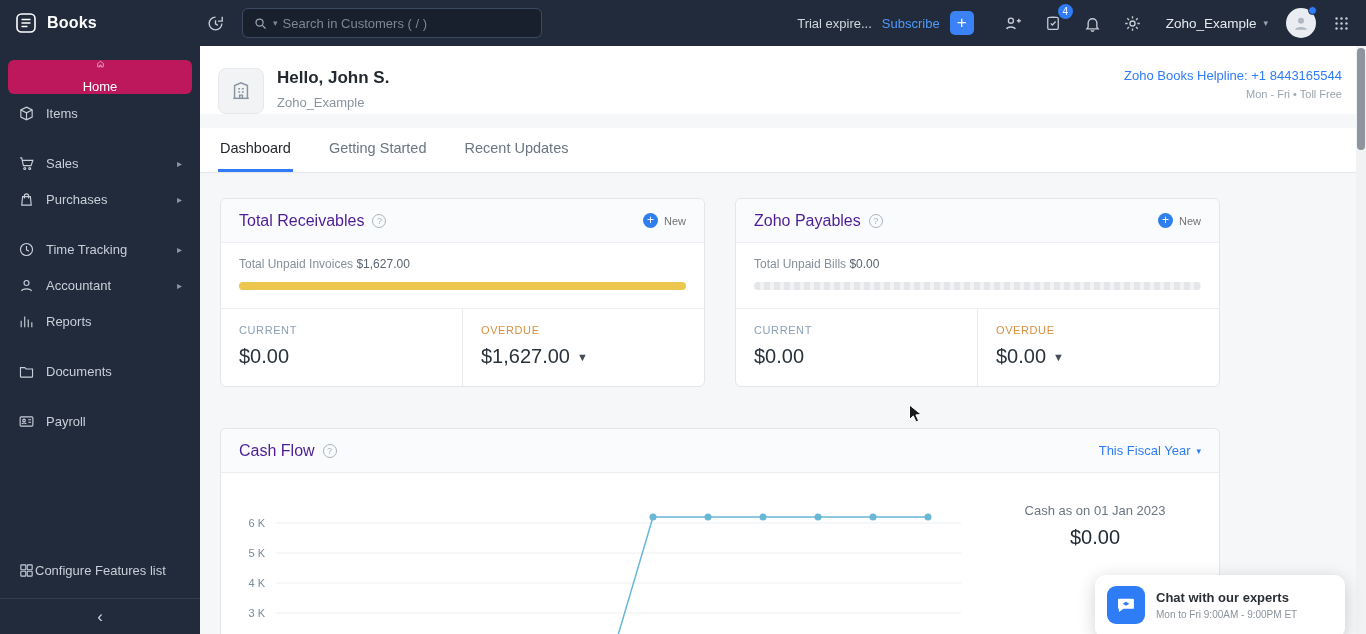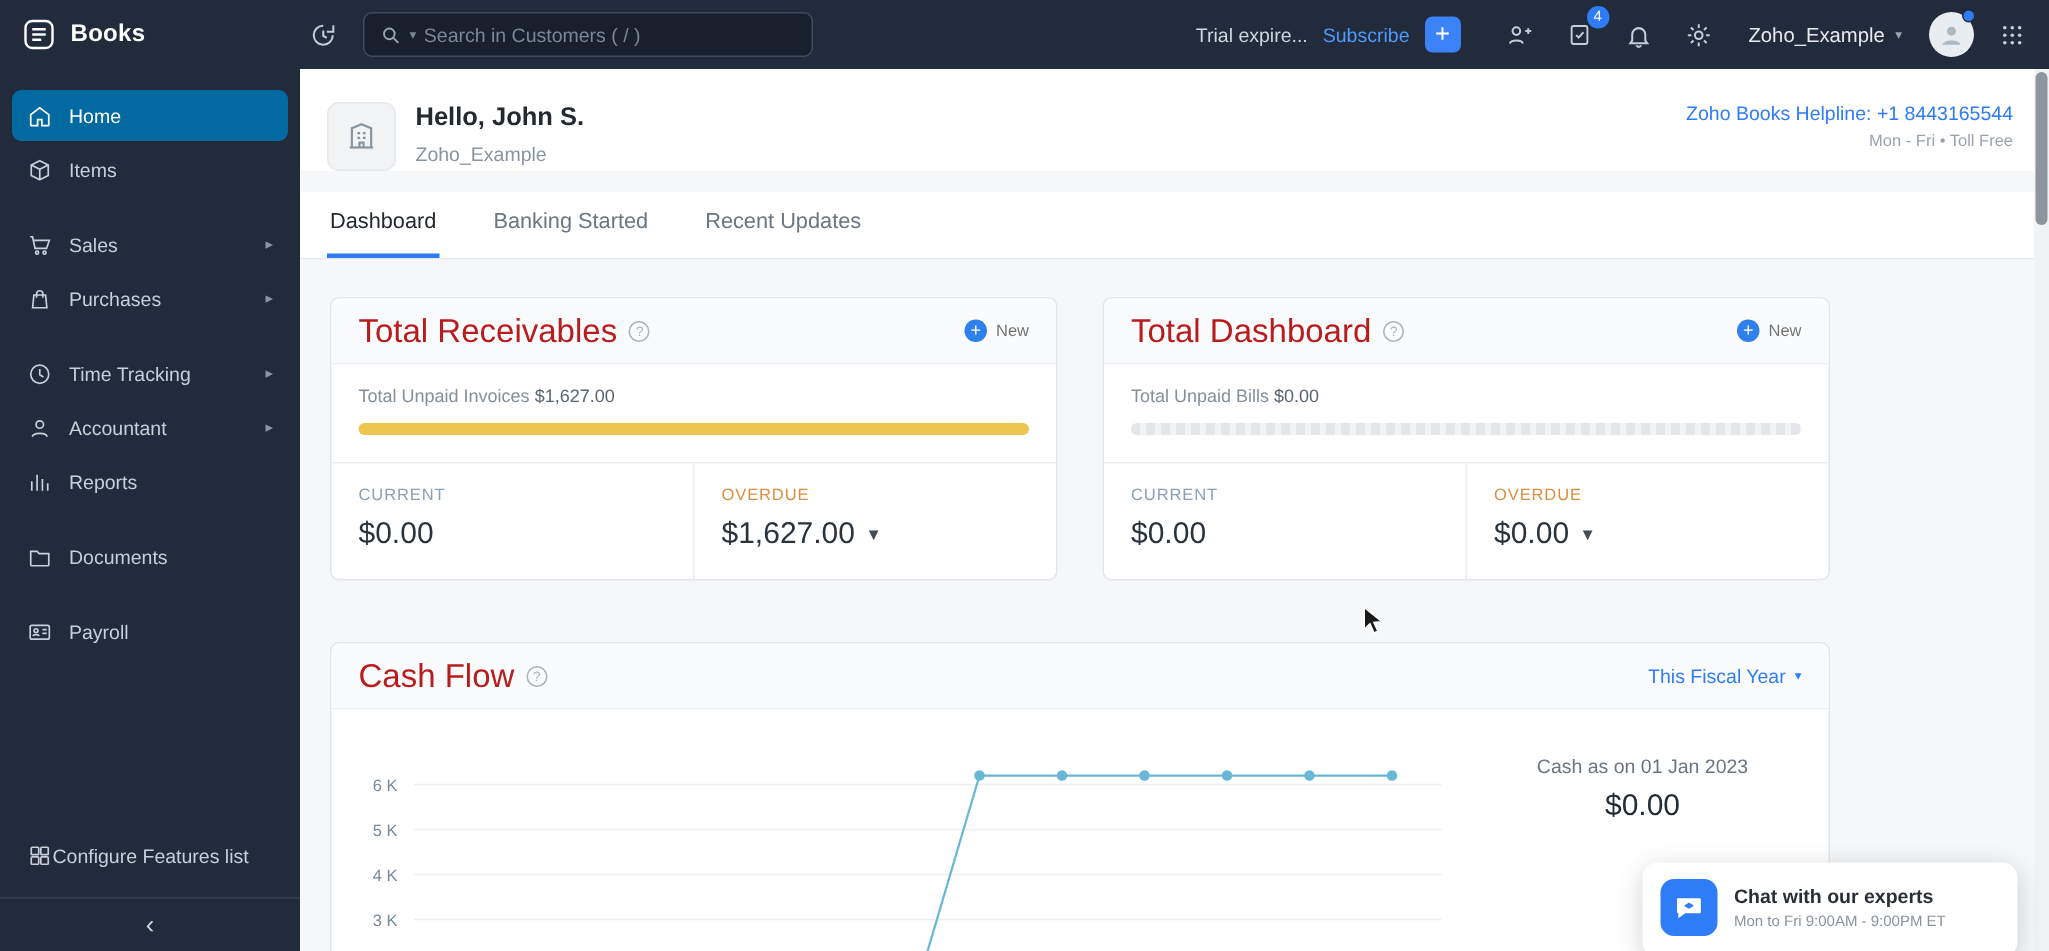--- a/index.html
+++ b/index.html
@@ -58,21 +58,21 @@
   .layout { position:absolute; top:46px; left:0; width:1366px; height:588px; display:flex; }
 
   
   .sidebar { width:200px; background:#212b3c; display:flex; flex-direction:column; flex:none; }
   .side-nav { flex:1; padding-top:12px; overflow:hidden; }
   .side-item {
     display:flex; align-items:center; gap:11px; height:34px; margin:2px 8px;
     padding:0 10px; border-radius:6px; color:#c8cfd8; font-size:13px; cursor:pointer;
   }
   .side-item .arrow { margin-left:auto; color:#8a96a5; font-size:10px; }
-  .side-item.active { background:#0369a1; color:#fff; }
+  .side-item.active { background:#be185d; color:#fff;flex-direction:column; }
   .side-item.active svg { color:#fff; }
   .group-gap { margin-top:16px; }
   .configure-item {
     display:flex; align-items:center; height:36px; margin:0 8px 10px;
     padding:0 10px; color:#c8cfd8; font-size:13px; cursor:pointer; border-radius:6px;
   }
   .collapse-bar {
     height:36px; border-top:1px solid rgba(255,255,255,.09);
     display:flex; align-items:center; justify-content:center;
     color:#cfd6de; font-size:17px; cursor:pointer;
@@ -99,21 +99,21 @@
   .tab { font-size:14.5px; color:#6b7680; padding:12px 2px 13px; cursor:pointer; border-bottom:3px solid transparent; }
   .tab.active { color:#24292f; border-bottom-color:#2f7cf6; }
 
   .content { flex:1; background:#f6f7f9; padding:25px 0 0 20px; overflow:hidden; }
   .cards-row { display:flex; gap:30px; width:1000px; }
   .card { background:#fff; border:1px solid #e4e6ea; border-radius:6px; flex:1; }
   .card-header {
     height:44px; background:#fafbfc; border-bottom:1px solid #eceef1;
     border-radius:6px 6px 0 0; display:flex; align-items:center; padding:0 18px;
   }
-  .card-title { font-size:22px; font-weight:500; color:#b91c1c; }
+  .card-title { font-size:16px; font-weight:500; color:#4c1d95; }
   .help-icon {
     width:14px; height:14px; border:1px solid #aab3bc; border-radius:50%;
     color:#aab3bc; font-size:9px; line-height:12px; text-align:center; margin-left:8px; flex:none;
   }
   .new-btn { margin-left:auto; display:flex; align-items:center; gap:6px; background:none; border:none; cursor:pointer; font-family:inherit; }
   .new-btn .plus-circle {
     width:15px; height:15px; border-radius:50%; background:#2f80ed; color:#fff;
     font-size:12px; line-height:14px; text-align:center;
   }
   .new-btn .new-label { font-size:11px; color:#737373; }
@@ -345,21 +345,21 @@
         <div class="greeting-org">Zoho_Example</div>
       </div>
       <div class="helpline-block">
         <div class="helpline">Zoho Books Helpline: +1 8443165544</div>
         <div class="helpline-hours">Mon - Fri • Toll Free</div>
       </div>
     </div>
 
     <div class="tabs-row">
       <div class="tab active">Dashboard</div>
-      <div class="tab">Banking Started</div>
+      <div class="tab">Getting Started</div>
       <div class="tab">Recent Updates</div>
     </div>
 
     <div class="content">
       <div class="cards-row">
 
         <section class="card">
           <div class="card-header">
             <span class="card-title">Total Receivables</span>
             <span class="help-icon">?</span>
@@ -387,21 +387,21 @@
               <div class="col-value">
                 <span>$1,627.00</span>
                 <span class="caret">▼</span>
               </div>
             </div>
           </div>
         </section>
 
         <section class="card">
           <div class="card-header">
-            <span class="card-title">Total Dashboard</span>
+            <span class="card-title">Zoho Payables</span>
             <span class="help-icon">?</span>
             <button class="new-btn">
               <span class="plus-circle">+</span>
               <span class="new-label">New</span>
             </button>
           </div>
           <div class="bar-section">
             <div class="unpaid-line">
               <span>Total Unpaid Bills</span>
               <span class="amount">$0.00</span>

